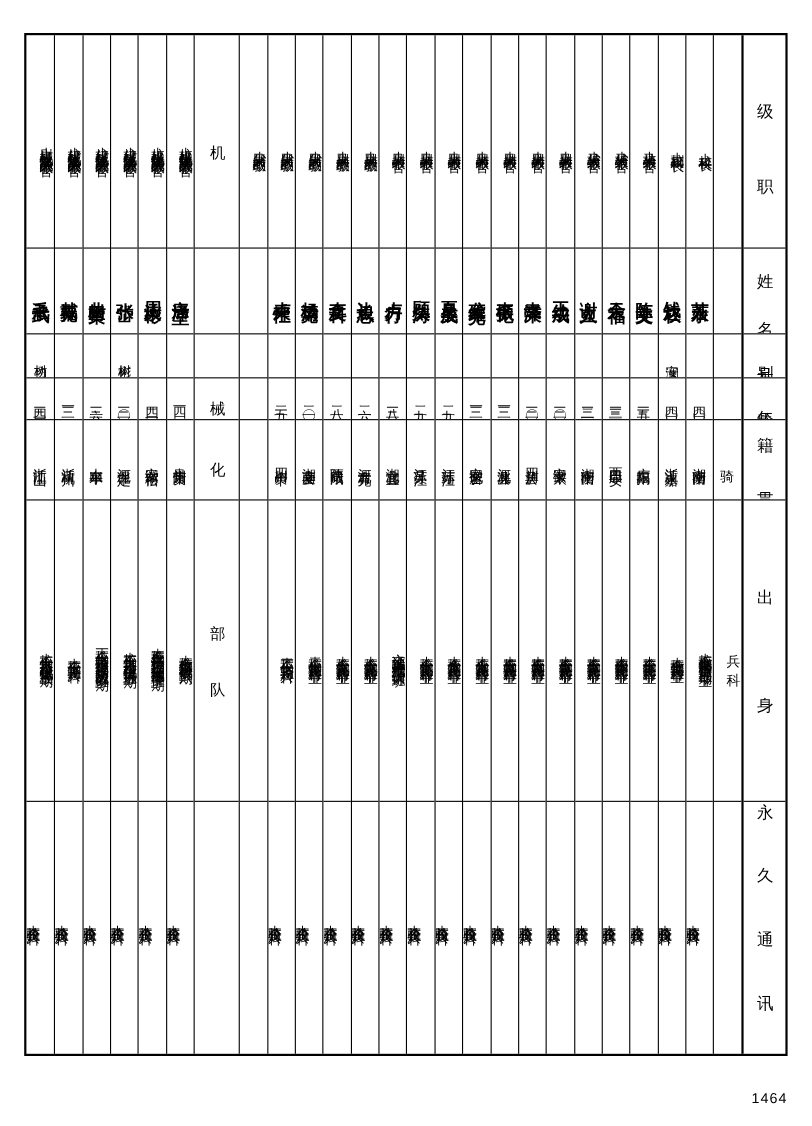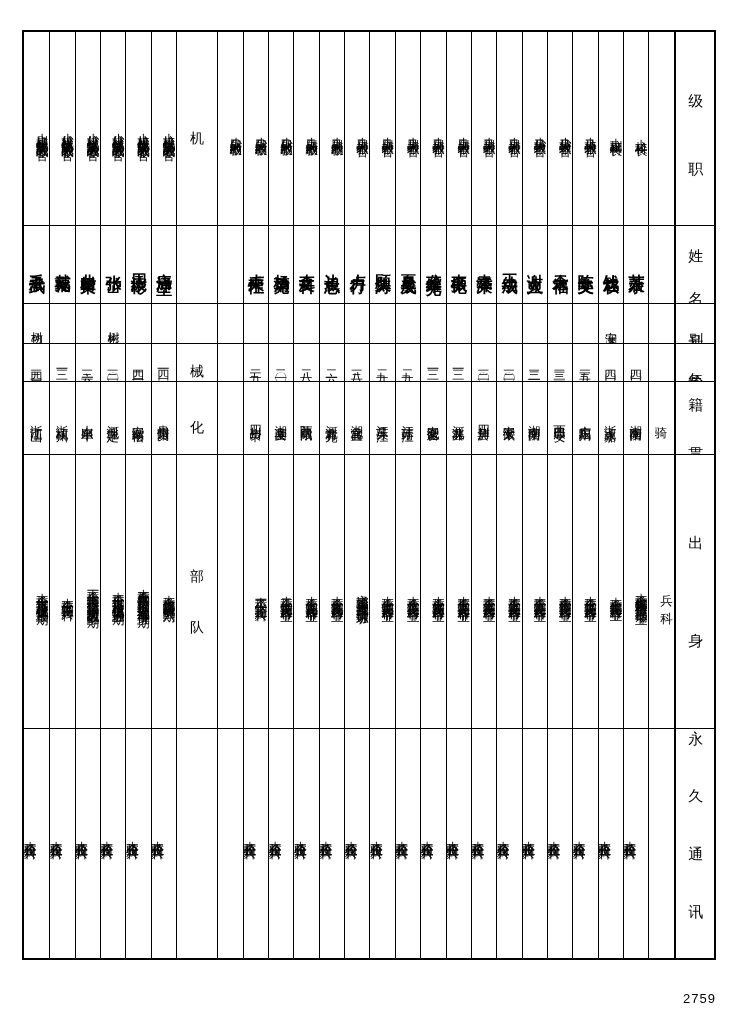--- a/index.html
+++ b/index.html
@@ -397,15 +397,15 @@
       <div class="cell r-name">毛承武</div>
       <div class="cell r-alias">树功</div>
       <div class="cell r-age">三四</div>
       <div class="cell r-origin">浙江江山</div>
       <div class="cell r-edu">本校十六期步科机械化学校三期</div>
       <div class="cell r-addr">本校骑兵科</div>
     </div>
 
   </div>
 
-  <div class="page-number">2759</div>
+  <div class="page-number">1464</div>
 
 </div>
 
 </body></html>

